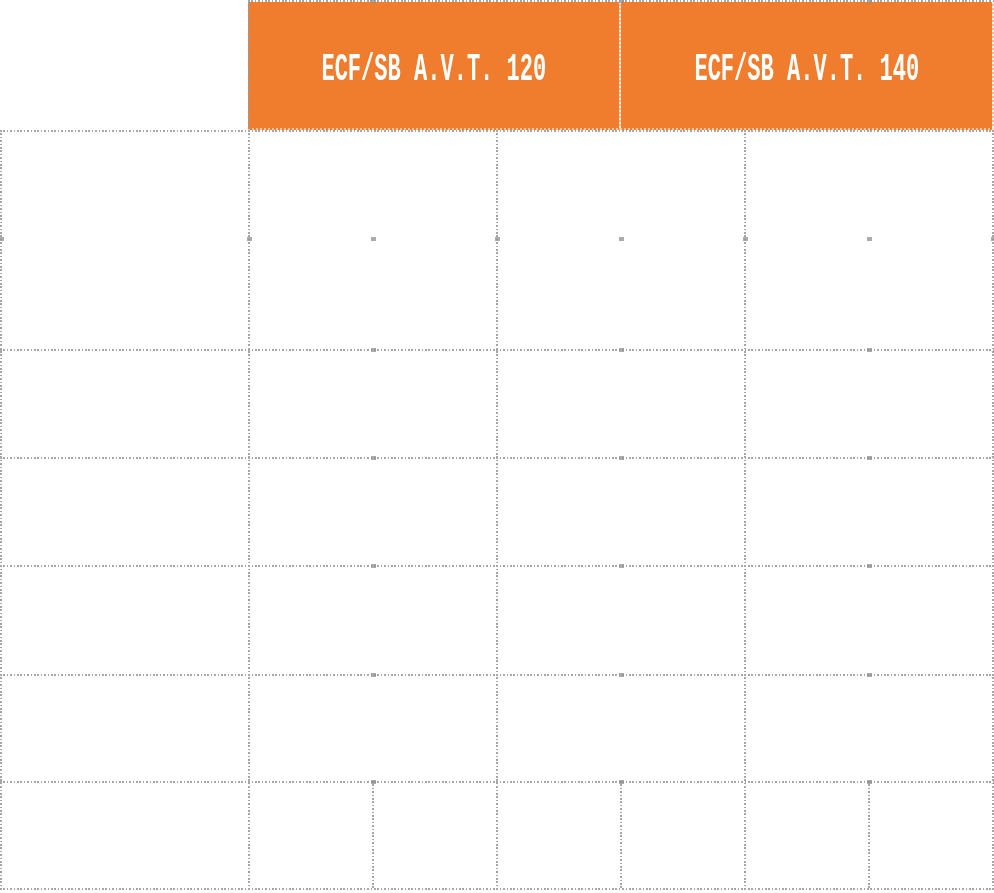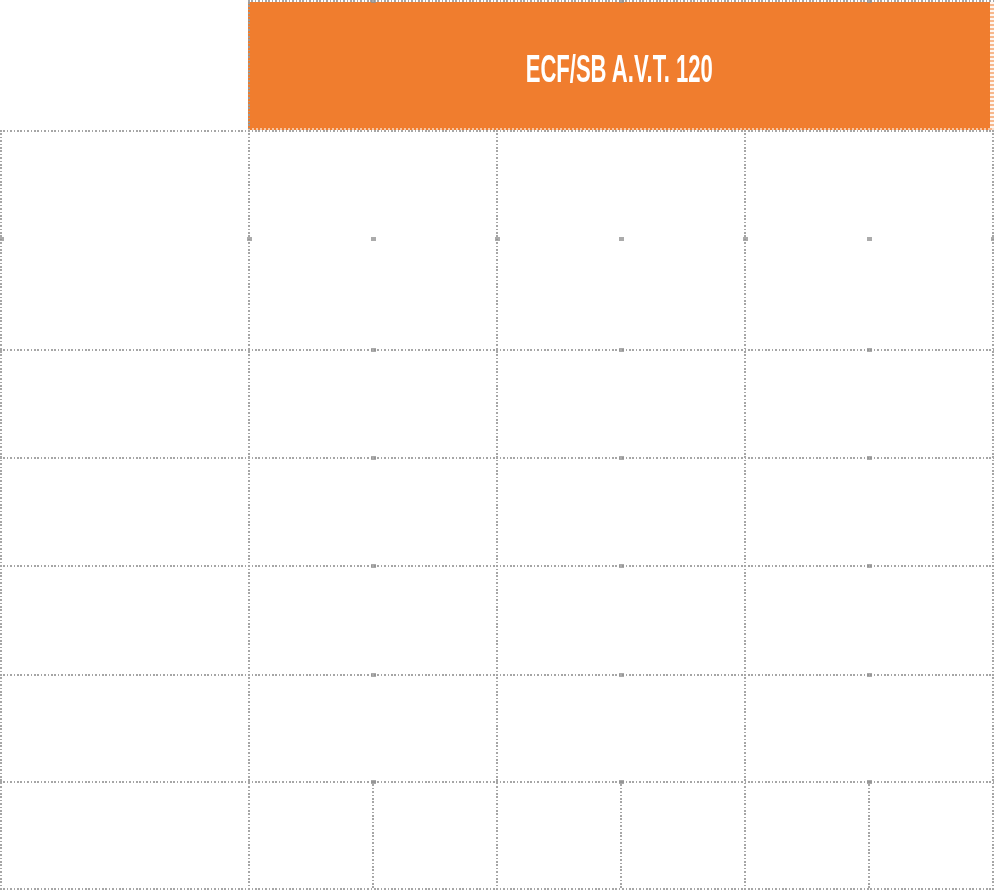--- a/index.html
+++ b/index.html
@@ -13,21 +13,21 @@
     position:relative;
     width:994px;height:893px;
     background:#ffffff;
     overflow:hidden;
     font-family:"Liberation Sans", sans-serif;
   }
   
   .orange-header{
     position:absolute;left:248px;top:2px;width:746px;height:128px;
     background:var(--accent);
-    display:flex;flex-direction:row;align-items:stretch;
+    display:flex;flex-direction:row;align-items:stretch;font-family:Liberation Mono, monospace;
   }
   .orange-header::after{ 
     content:"";position:absolute;left:0;right:0;bottom:0;height:2px;
     background-image:repeating-linear-gradient(90deg, rgba(255,255,255,.55) 0 2px, rgba(255,255,255,0) 2px 4px);
   }
   .header-cell{
     flex:1 1 0;
     display:flex;align-items:center;justify-content:center;
     padding-top:7px;
     overflow:hidden;
@@ -70,20 +70,23 @@
 
 <div class="stage">
 
   <div class="cell" style="left:0;top:0;width:248px;height:130px;"></div>
 
   <div class="orange-header">
     <div class="header-cell">
       <span class="header-cell-label">ECF/SB A.V.T. 120</span>
     </div>
     <div class="header-sep"></div>
+    <div class="header-cell">
+      <span class="header-cell-label">ECF/SB A.V.T. 140</span>
+    </div>
     <div class="header-sep"></div>
   </div>
 
   <div id="grid-layer">
       <div class="hline" style="left: 0px; top: 130px; width: 994px;"></div>
       <div class="hline" style="left: 0px; top: 349px; width: 994px;"></div>
       <div class="hline" style="left: 0px; top: 457px; width: 994px;"></div>
       <div class="hline" style="left: 0px; top: 565px; width: 994px;"></div>
       <div class="hline" style="left: 0px; top: 674px; width: 994px;"></div>
       <div class="hline" style="left: 0px; top: 781px; width: 994px;"></div>

